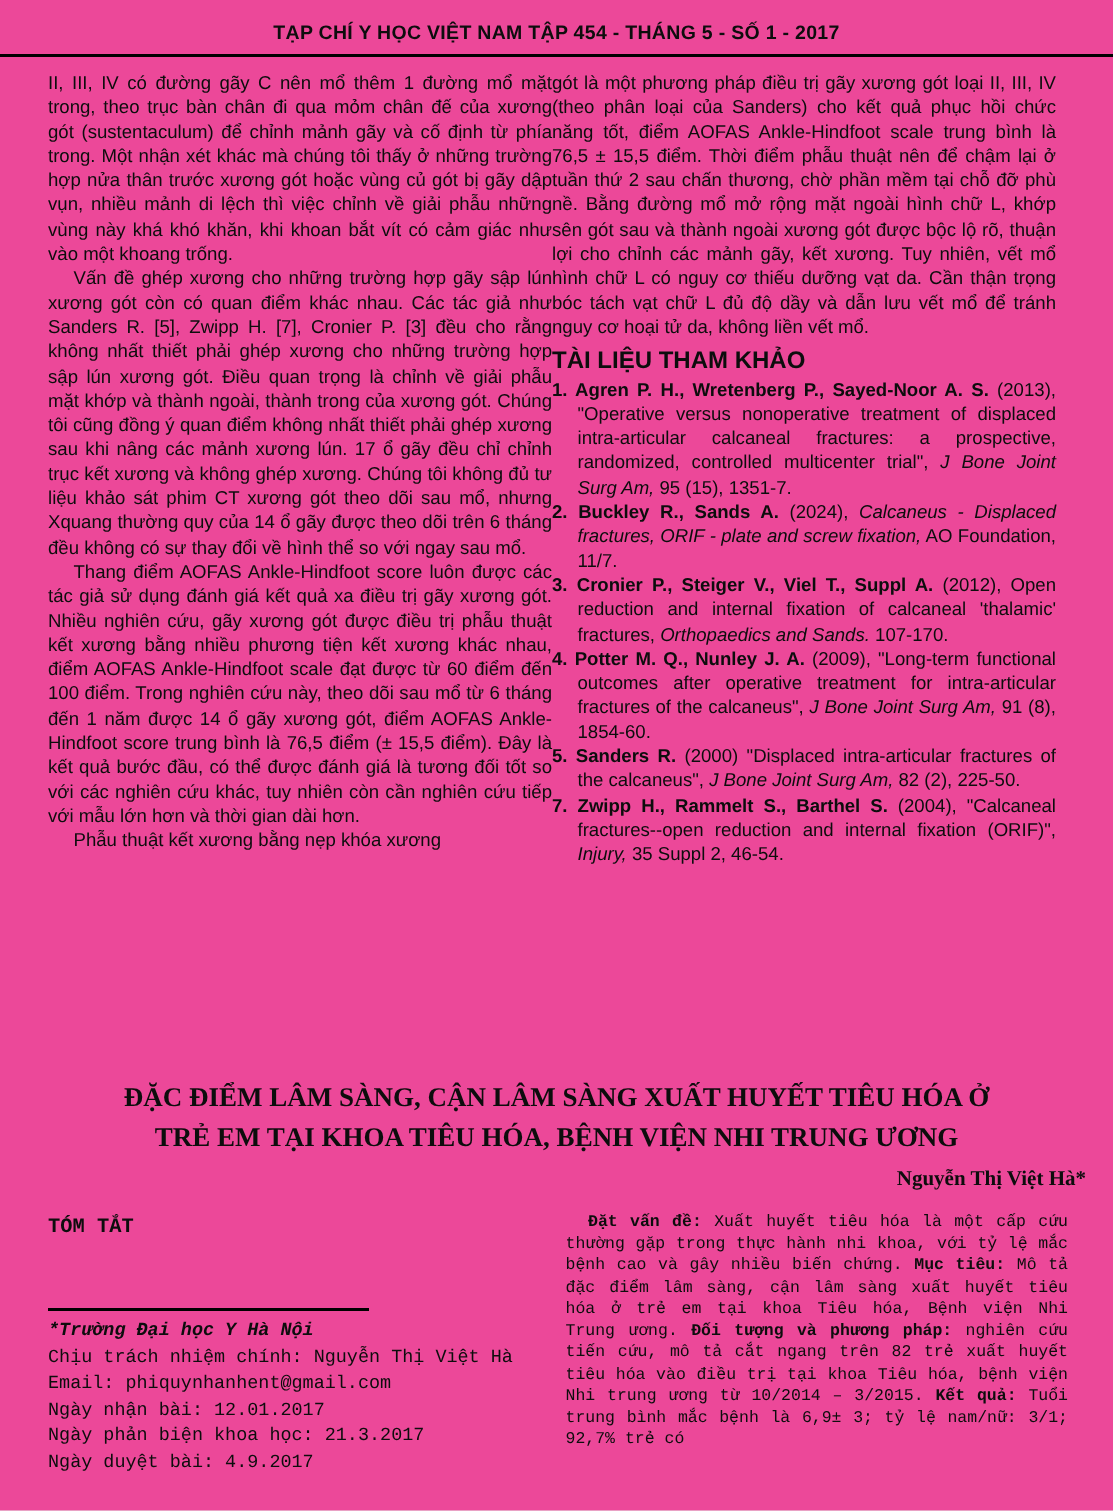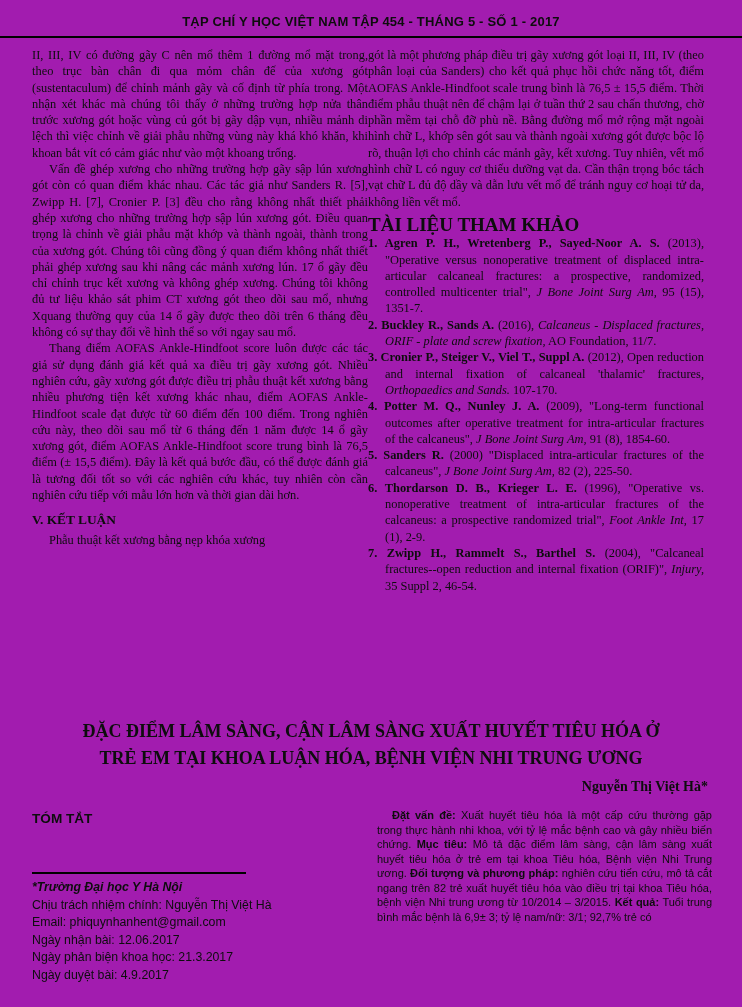--- a/index.html
+++ b/index.html
@@ -1,19 +1,19 @@
 <!DOCTYPE html>
 <html><head>
 <meta charset="utf-8">
 <style>
   html,body{margin:0;padding:0;background:#e8e8e8;}
   .page{
     position:relative;
     width:742px;height:1007px;
-    background:#a21caf;
+    background:#ec4899;
     color:#0d0d0d;
     font-family:"Liberation Sans","DejaVu Sans",sans-serif;
     overflow:hidden;
     box-sizing:border-box;
   }
   
   .journal-header{
     text-align:center;
     font-weight:bold;
     font-size:13px;
@@ -21,70 +21,70 @@
     padding:14px 0 7px 0;
     border-bottom:2.5px solid #000;
   }
   
   .columns{
     display:flex;
     gap:0;
     padding:9px 30px 0 32px;
     height:652px;
     overflow:hidden;
-    font-family:Liberation Serif, serif;
   }
   .col{
     width:336px;
     font-size:12.4px;
     line-height:16.3px;
     text-align:justify;
   }
   .para{margin:0;}
   .para.indent{text-indent:17px;}
   .section-heading{
     font-weight:bold;
     font-size:13.4px;
     margin:9px 0 3px 0;
     text-align:left;
   }
   .refs-heading{
     font-weight:bold;
-    font-size:19px;
+    font-size:16px;
     margin:7px 0 2px 0;
     text-align:left;
   }
   .ref{
     margin:0 0 0 17px;
     text-indent:-17px;
   }
   .ref .ref-num{font-weight:bold;}
   
   .article-title{
     margin-top:19px;
     text-align:center;
     font-family:"Liberation Serif","DejaVu Serif",serif;
     font-weight:bold;
     font-size:18px;
     line-height:27px;
   }
   .article-author{
     margin-top:7px;
     text-align:right;
-    padding-right:34px;
+    padding-right:18px;
     font-family:"Liberation Serif","DejaVu Serif",serif;
     font-weight:bold;
     font-size:14px;
   }
   
   .bottom{
     display:flex;
     gap:10px;
     padding:13px 30px 0 32px;
     height:190px;
+    font-family:Liberation Mono, monospace;
   }
   .bottom-left{
     width:336px;
     display:flex;
     flex-direction:column;
   }
   .abstract-heading{
     font-weight:bold;
     font-size:13.6px;
     margin:3px 0 0 0;
@@ -121,56 +121,54 @@
 
   <div class="journal-header">TẠP CHÍ Y HỌC VIỆT NAM TẬP 454 - THÁNG 5 - SỐ 1 - 2017</div>
 
   <div class="columns">
     <div class="col">
       <div>
           <p class="para">II, III, IV có đường gãy C nên mổ thêm 1 đường mổ mặt trong, theo trục bàn chân đi qua mỏm chân đế của xương gót (sustentaculum) để chỉnh mảnh gãy và cố định từ phía trong. Một nhận xét khác mà chúng tôi thấy ở những trường hợp nửa thân trước xương gót hoặc vùng củ gót bị gãy dập vụn, nhiều mảnh di lệch thì việc chỉnh về giải phẫu những vùng này khá khó khăn, khi khoan bắt vít có cảm giác như vào một khoang trống.</p>
           <p class="para indent">Vấn đề ghép xương cho những trường hợp gãy sập lún xương gót còn có quan điểm khác nhau. Các tác giả như Sanders R. [5], Zwipp H. [7], Cronier P. [3] đều cho rằng không nhất thiết phải ghép xương cho những trường hợp sập lún xương gót. Điều quan trọng là chỉnh về giải phẫu mặt khớp và thành ngoài, thành trong của xương gót. Chúng tôi cũng đồng ý quan điểm không nhất thiết phải ghép xương sau khi nâng các mảnh xương lún. 17 ổ gãy đều chỉ chỉnh trục kết xương và không ghép xương. Chúng tôi không đủ tư liệu khảo sát phim CT xương gót theo dõi sau mổ, nhưng Xquang thường quy của 14 ổ gãy được theo dõi trên 6 tháng đều không có sự thay đổi về hình thể so với ngay sau mổ.</p>
           <p class="para indent">Thang điểm AOFAS Ankle-Hindfoot score luôn được các tác giả sử dụng đánh giá kết quả xa điều trị gãy xương gót. Nhiều nghiên cứu, gãy xương gót được điều trị phẫu thuật kết xương bằng nhiều phương tiện kết xương khác nhau, điểm AOFAS Ankle-Hindfoot scale đạt được từ 60 điểm đến 100 điểm. Trong nghiên cứu này, theo dõi sau mổ từ 6 tháng đến 1 năm được 14 ổ gãy xương gót, điểm AOFAS Ankle-Hindfoot score trung bình là 76,5 điểm (± 15,5 điểm). Đây là kết quả bước đầu, có thể được đánh giá là tương đối tốt so với các nghiên cứu khác, tuy nhiên còn cần nghiên cứu tiếp với mẫu lớn hơn và thời gian dài hơn.</p>
         </div>
-      <div class="section-heading">V. KẾT LUẬN</div>
       <p class="para indent">Phẫu thuật kết xương bằng nẹp khóa xương</p>
     </div>
 
     <div class="col">
       <p class="para">gót là một phương pháp điều trị gãy xương gót loại II, III, IV (theo phân loại của Sanders) cho kết quả phục hồi chức năng tốt, điểm AOFAS Ankle-Hindfoot scale trung bình là 76,5 ± 15,5 điểm. Thời điểm phẫu thuật nên để chậm lại ở tuần thứ 2 sau chấn thương, chờ phần mềm tại chỗ đỡ phù nề. Bằng đường mổ mở rộng mặt ngoài hình chữ L, khớp sên gót sau và thành ngoài xương gót được bộc lộ rõ, thuận lợi cho chỉnh các mảnh gãy, kết xương. Tuy nhiên, vết mổ hình chữ L có nguy cơ thiếu dưỡng vạt da. Cần thận trọng bóc tách vạt chữ L đủ độ dầy và dẫn lưu vết mổ để tránh nguy cơ hoại tử da, không liền vết mổ.</p>
       <div class="refs-heading">TÀI LIỆU THAM KHẢO</div>
       <div>
           <div class="ref"><span class="ref-num">1. </span><b class="seg">Agren P. H., Wretenberg P., Sayed-Noor A. S.</b><span class="seg"> (2013), "Operative versus nonoperative treatment of displaced intra-articular calcaneal fractures: a prospective, randomized, controlled multicenter trial", </span><i class="seg">J Bone Joint Surg Am,</i><span class="seg"> 95 (15), 1351-7.</span></div>
-          <div class="ref"><span class="ref-num">2. </span><b class="seg">Buckley R., Sands A.</b><span class="seg"> (2016), </span><i class="seg">Calcaneus - Displaced fractures, ORIF - plate and screw fixation,</i><span class="seg"> AO Foundation, 11/7.</span></div>
+          <div class="ref"><span class="ref-num">2. </span><b class="seg">Buckley R., Sands A.</b><span class="seg"> (2024), </span><i class="seg">Calcaneus - Displaced fractures, ORIF - plate and screw fixation,</i><span class="seg"> AO Foundation, 11/7.</span></div>
           <div class="ref"><span class="ref-num">3. </span><b class="seg">Cronier P., Steiger V., Viel T., Suppl A.</b><span class="seg"> (2012), Open reduction and internal fixation of calcaneal 'thalamic' fractures, </span><i class="seg">Orthopaedics and Sands.</i><span class="seg"> 107-170.</span></div>
           <div class="ref"><span class="ref-num">4. </span><b class="seg">Potter M. Q., Nunley J. A.</b><span class="seg"> (2009), "Long-term functional outcomes after operative treatment for intra-articular fractures of the calcaneus", </span><i class="seg">J Bone Joint Surg Am,</i><span class="seg"> 91 (8), 1854-60.</span></div>
           <div class="ref"><span class="ref-num">5. </span><b class="seg">Sanders R.</b><span class="seg"> (2000) "Displaced intra-articular fractures of the calcaneus", </span><i class="seg">J Bone Joint Surg Am,</i><span class="seg"> 82 (2), 225-50.</span></div>
-          <div class="ref"><span class="ref-num">6. </span><b class="seg">Thordarson D. B., Krieger L. E.</b><span class="seg"> (1996), "Operative vs. nonoperative treatment of intra-articular fractures of the calcaneus: a prospective randomized trial", </span><i class="seg">Foot Ankle Int,</i><span class="seg"> 17 (1), 2-9.</span></div>
           <div class="ref"><span class="ref-num">7. </span><b class="seg">Zwipp H., Rammelt S., Barthel S.</b><span class="seg"> (2004), "Calcaneal fractures--open reduction and internal fixation (ORIF)", </span><i class="seg">Injury,</i><span class="seg"> 35 Suppl 2, 46-54.</span></div>
         </div>
     </div>
   </div>
 
   <div class="article-title">
     <div>ĐẶC ĐIỂM LÂM SÀNG, CẬN LÂM SÀNG XUẤT HUYẾT TIÊU HÓA Ở</div>
-    <div>TRẺ EM TẠI KHOA LUẬN HÓA, BỆNH VIỆN NHI TRUNG ƯƠNG</div>
+    <div>TRẺ EM TẠI KHOA TIÊU HÓA, BỆNH VIỆN NHI TRUNG ƯƠNG</div>
   </div>
 
   <div class="article-author">Nguyễn Thị Việt Hà*</div>
 
   <div class="bottom">
     <div class="bottom-left">
       <div class="abstract-heading">TÓM TẮT</div>
       <div class="footnote">
         <div class="footnote-rule"></div>
         <div class="footnote-affiliation">*Trường Đại học Y Hà Nội</div>
         <div>
             <div>Chịu trách nhiệm chính: Nguyễn Thị Việt Hà</div>
             <div>Email: phiquynhanhent@gmail.com</div>
-            <div>Ngày nhận bài: 12.06.2017</div>
+            <div>Ngày nhận bài: 12.01.2017</div>
             <div>Ngày phản biện khoa học: 21.3.2017</div>
             <div>Ngày duyệt bài: 4.9.2017</div>
           </div>
       </div>
     </div>
     <div class="bottom-right">
       <p class="abstract-para"><b class="seg">Đặt vấn đề:</b><span class="seg"> Xuất huyết tiêu hóa là một cấp cứu thường gặp trong thực hành nhi khoa, với tỷ lệ mắc bệnh cao và gây nhiều biến chứng. </span><b class="seg">Mục tiêu:</b><span class="seg"> Mô tả đặc điểm lâm sàng, cận lâm sàng xuất huyết tiêu hóa ở trẻ em tại khoa Tiêu hóa, Bệnh viện Nhi Trung ương. </span><b class="seg">Đối tượng và phương pháp:</b><span class="seg"> nghiên cứu tiến cứu, mô tả cắt ngang trên 82 trẻ xuất huyết tiêu hóa vào điều trị tại khoa Tiêu hóa, bệnh viện Nhi trung ương từ 10/2014 – 3/2015. </span><b class="seg">Kết quả:</b><span class="seg"> Tuổi trung bình mắc bệnh là 6,9± 3; tỷ lệ nam/nữ: 3/1; 92,7% trẻ có</span></p>
     </div>
   </div>
 

